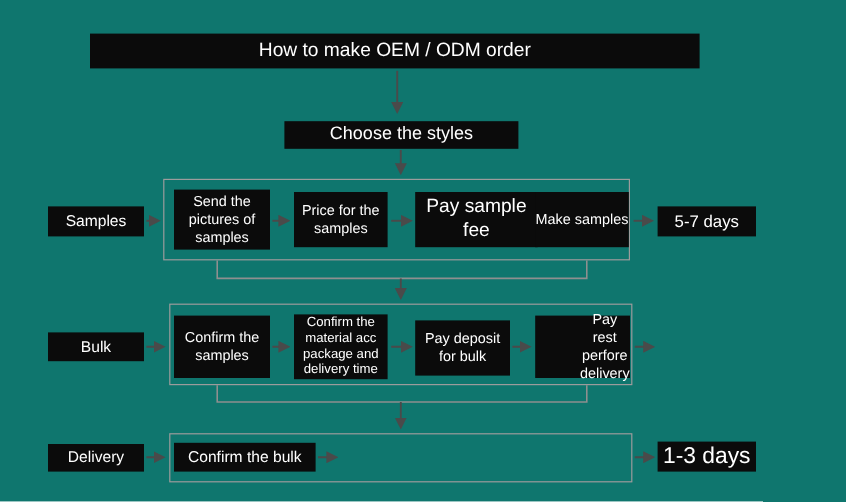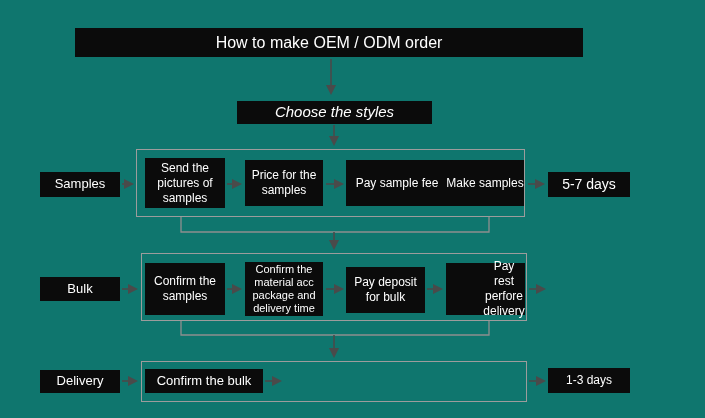--- a/index.html
+++ b/index.html
@@ -74,35 +74,35 @@
     <line x1="326" y1="289" x2="341" y2="289" stroke="#4a4a4a" stroke-width="1.6" marker-end="url(#ah)"></line>
     <line x1="427" y1="289" x2="440" y2="289" stroke="#4a4a4a" stroke-width="1.6" marker-end="url(#ah)"></line>
     <line x1="529" y1="289" x2="543" y2="289" stroke="#4a4a4a" stroke-width="1.6" marker-end="url(#ah)"></line>
 
     <line x1="122" y1="381" x2="135" y2="381" stroke="#4a4a4a" stroke-width="1.6" marker-end="url(#ah)"></line>
     <line x1="265" y1="381" x2="279" y2="381" stroke="#4a4a4a" stroke-width="1.6" marker-end="url(#ah)"></line>
     <line x1="529" y1="381" x2="543" y2="381" stroke="#4a4a4a" stroke-width="1.6" marker-end="url(#ah)"></line>
   </svg>
 
   <div class="node single" style="left:75px; top:28px; width:508px; height:29px; font-size:16px;">How to make OEM / ODM order</div>
-  <div class="node single" style="left:237px; top:101px; width:195px; height:23px; font-size:15px;font-style:italic;">Choose the styles</div>
+  <div class="node single" style="left:237px; top:101px; width:195px; height:23px; font-size:15px;">Choose the styles</div>
 
   <div class="node single" style="left:40px; top:172px; width:80px; height:25px; font-size:13px;">Samples</div>
   <div class="container" style="left:136px; top:149px; width:389px; height:68px;"></div>
   <div class="node" style="left:145px; top:158px; width:80px; height:50px; font-size:12px;">Send the pictures of samples</div>
   <div class="node" style="left:245px; top:160px; width:78px; height:46px; font-size:12px;">Price for the samples</div>
-  <div class="node" style="left:346px; top:160px; width:102px; height:46px; font-size:12px;">Pay sample fee</div>
+  <div class="node" style="left:346px; top:160px; width:102px; height:46px; font-size:16px;">Pay sample fee</div>
   <div class="node" style="left:446px; top:160px; width:78px; height:46px; font-size:12px;">Make samples</div>
   <div class="node single" style="left:548px; top:172px; width:82px; height:25px; font-size:14px;">5-7 days</div>
 
   <div class="node single" style="left:40px; top:277px; width:80px; height:24px; font-size:13px;">Bulk</div>
   <div class="container" style="left:141px; top:253px; width:386px; height:68px;"></div>
   <div class="node" style="left:145px; top:263px; width:80px; height:52px; font-size:12px;">Confirm the samples</div>
   <div class="node tight" style="left:245px; top:262px; width:78px; height:54px; font-size:11px;">Confirm the material acc package and delivery time</div>
   <div class="node" style="left:346px; top:267px; width:79px; height:46px; font-size:12px;">Pay deposit for bulk</div>
   <div class="node" style="left:446px; top:263px; width:79px; height:52px; font-size:12px;padding-left:37px;">Pay rest perfore delivery</div>
 
   <div class="node single" style="left:40px; top:370px; width:80px; height:23px; font-size:13px;">Delivery</div>
   <div class="container" style="left:141px; top:361px; width:386px; height:41px;"></div>
   <div class="node single" style="left:145px; top:369px; width:118px; height:24px; font-size:13px;">Confirm the bulk</div>
-  <div class="node single" style="left:548px; top:368px; width:82px; height:25px; font-size:12px;">1-3 days</div>
+  <div class="node single" style="left:548px; top:368px; width:82px; height:25px; font-size:19px;">1-3 days</div>
 
 </div>
 
 </body></html>

